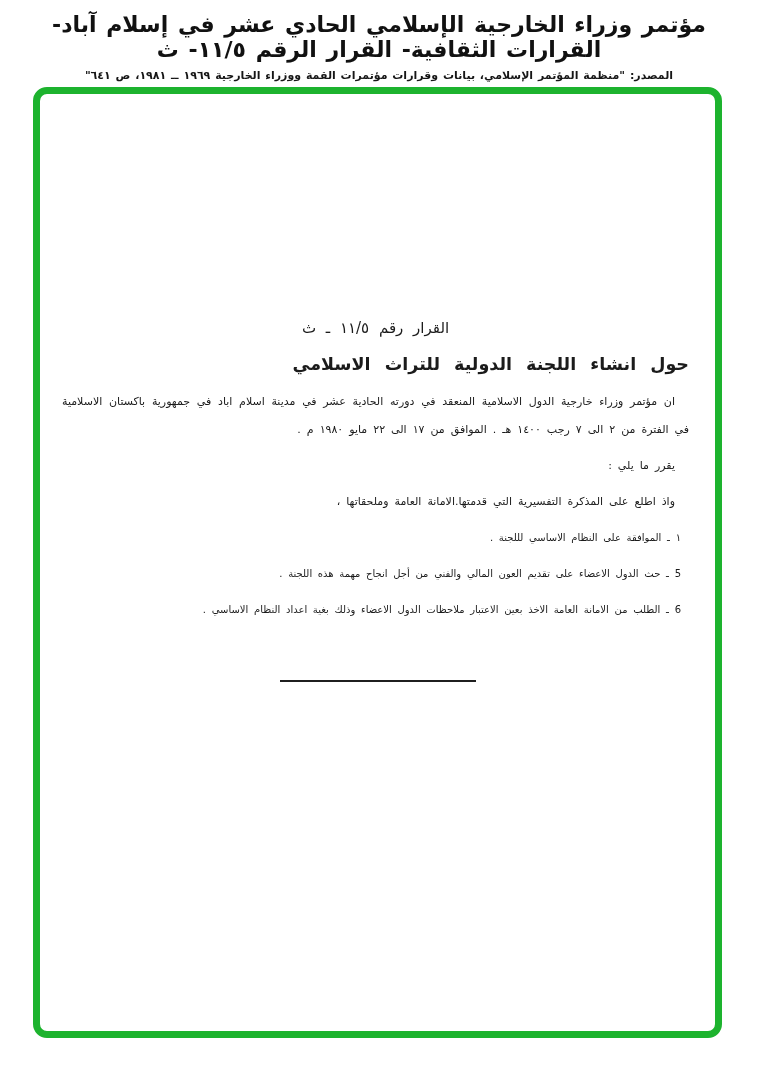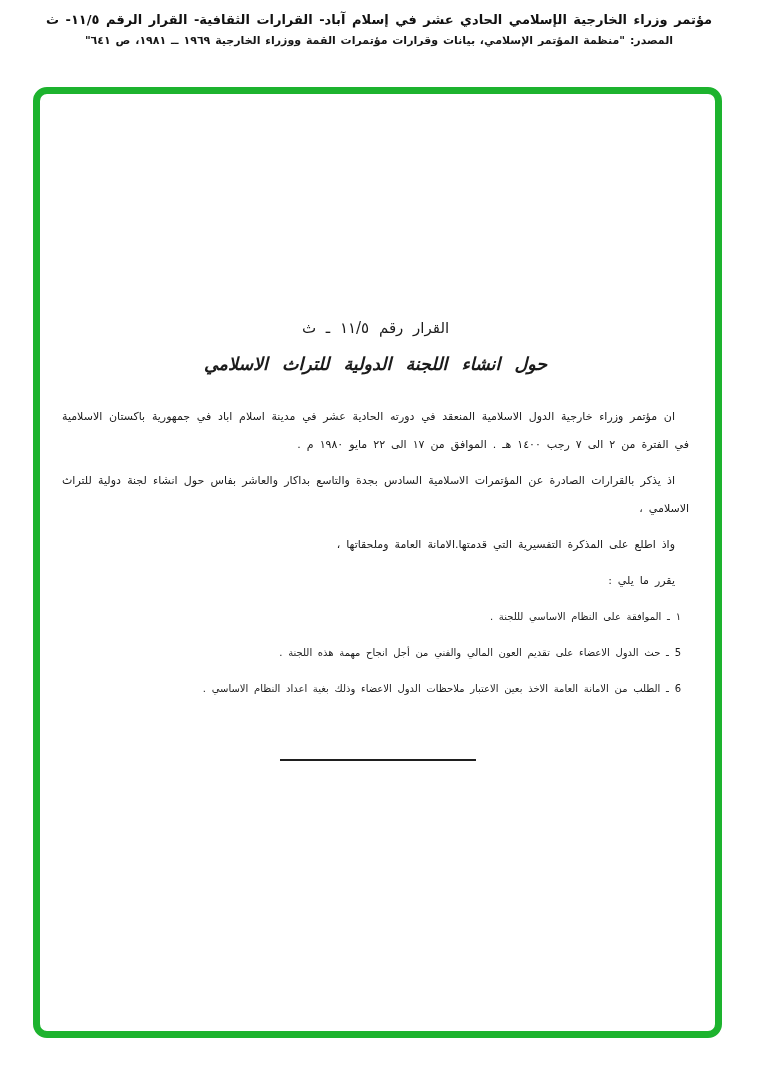--- a/index.html
+++ b/index.html
@@ -12,21 +12,21 @@
     color: #1b1b1b;
     direction: rtl;
   }
   
   .page-header {
     position: absolute;
     top: 12px; left: 0; right: 0;
     text-align: center;
   }
   .hdr-line1 {
-    font-size: 13px;
+    font-size: 22px;
     font-weight: bold;
     letter-spacing: 0.2px;
     word-spacing: 2px;
     color: #111;
   }
   .hdr-line2 {
     margin-top: 7px;
     font-size: 11px;
     font-weight: bold;
     word-spacing: 1px;
@@ -48,27 +48,26 @@
   
   .blk { margin: 0 0 8px 0; }
   .res-number {
     text-align: center;
     font-size: 15px;
     word-spacing: 5px;
     line-height: 28px;
     margin-bottom: 9px;
   }
   .res-title {
-    text-align: center;
+    text-align: right;
     font-weight: bold;
     font-size: 17.5px;
     word-spacing: 8px;
     line-height: 26px;
-    margin-bottom: 26px;
-    font-style: italic;
+    margin-bottom: 11px;
   }
   .para {
     text-align: justify;
     text-indent: 14px;
     font-size: 11px;
     line-height: 28px;
     word-spacing: 2.5px;
   }
   .item {
     text-align: justify;
@@ -92,21 +91,20 @@
   <div class="hdr-line1">مؤتمر وزراء الخارجية الإسلامي الحادي عشر في إسلام آباد- القرارات الثقافية- القرار الرقم ١١/٥- ث</div>
   <div class="hdr-line2">المصدر: "منظمة المؤتمر الإسلامي، بيانات وقرارات مؤتمرات القمة ووزراء الخارجية ١٩٦٩ ــ ١٩٨١، ص ٦٤١"</div>
 </div>
 
 <div class="doc-frame" style="border-color: rgb(29, 179, 46);">
   <div class="doc-content">
 
   <div class="blk res-number">القرار رقم ١١/٥ ـ ث</div>
       <div class="blk res-title">حول انشاء اللجنة الدولية للتراث الاسلامي</div>
       <div class="blk para">ان مؤتمر وزراء خارجية الدول الاسلامية المنعقد في دورته الحادية عشر في مدينة اسلام اباد في جمهورية باكستان الاسلامية في الفترة من ٢ الى ٧ رجب ١٤٠٠ هـ . الموافق من ١٧ الى ٢٢ مايو ١٩٨٠ م .</div>
-      <div class="blk para">اذ يذكر بالقرارات الصادرة عن المؤتمرات الاسلامية السادس بجدة والتاسع بداكار والعاشر بفاس حول انشاء لجنة دولية للتراث الاسلامي ،</div>
+      <div class="blk para">يقرر ما يلي :</div>
       <div class="blk para">واذ اطلع على المذكرة التفسيرية التي قدمتها.الامانة العامة وملحقاتها ،</div>
-      <div class="blk para">يقرر ما يلي :</div>
       <div class="blk item">١ ـ الموافقة على النظام الاساسي لللجنة .</div>
       <div class="blk item">5 ـ حث الدول الاعضاء على تقديم العون المالي والفني من أجل انجاح مهمة هذه اللجنة .</div>
       <div class="blk item">6 ـ الطلب من الامانة العامة الاخذ بعين الاعتبار ملاحظات الدول الاعضاء وذلك بغية اعداد النظام الاساسي .</div>
     </div>
   <div class="divider" style="background: rgb(31, 31, 31);"></div>
 </div>
 
 </body></html>

